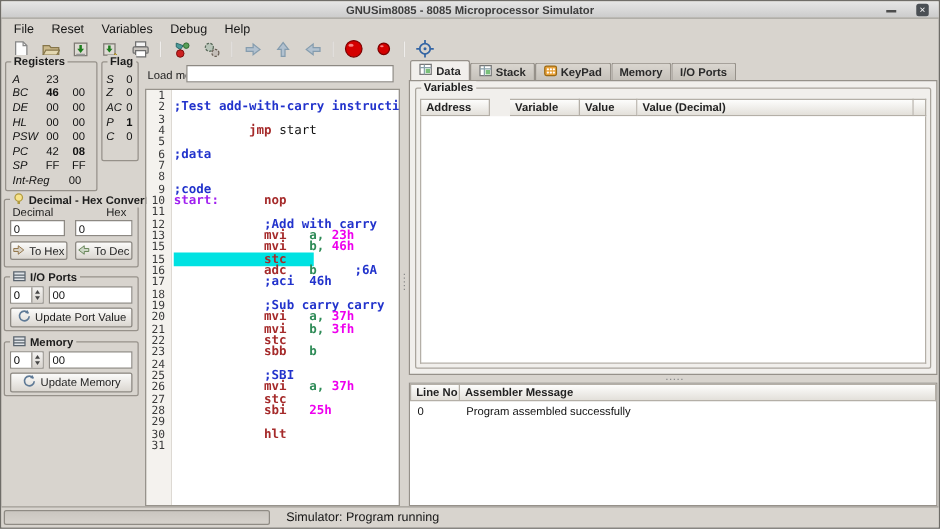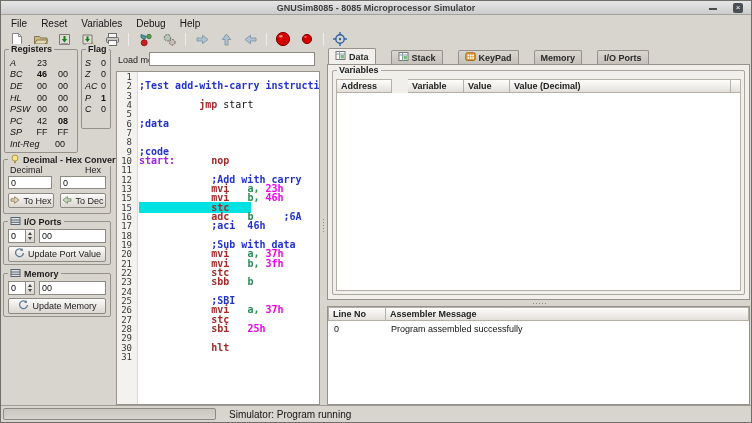--- a/index.html
+++ b/index.html
@@ -81,42 +81,42 @@
   .num{color:var(--c-num);}
   .lbl{color:var(--c-lbl);}
   .hl{background:var(--c-hl);padding-right:22px;}
 
   .vsplit{position:absolute;left:319px;top:0;width:7px;height:100%;cursor:col-resize;}
   .vsplit::after{content:"";position:absolute;left:3px;top:172px;width:1px;height:1px;background:#8a8a8a;
                  box-shadow:0 3px #8a8a8a,0 6px #8a8a8a,0 9px #8a8a8a,0 12px #8a8a8a;}
 
   
   .rightpanel{position:absolute;left:326px;top:0;right:1px;height:100%;}
-  .tabs{position:absolute;top:1px;left:0;right:0;height:16px;display:flex;align-items:flex-end;gap:15px;padding-left:1px;}
+  .tabs{position:absolute;top:1px;left:0;right:0;height:16px;display:flex;align-items:flex-end;gap:0;padding-left:1px;}
   .tab{height:14px;display:flex;align-items:center;gap:3px;padding:0 6px;font-size:9px;font-weight:bold;color:#2a2a2a;
        background:linear-gradient(#dad6d0,#c5c1ba);border:1px solid #96918a;border-bottom:none;
        border-radius:2px 2px 0 0;cursor:pointer;}
   .tab.active{height:16px;background:#f1efec;}
   .tabpage{position:absolute;top:17px;left:0;right:0;height:236px;background:#f1efec;border:1px solid #96918a;}
   .f-vars{position:absolute;left:4px;top:5px;right:4px;bottom:4px;border:1px solid #aaa59d;border-radius:2px;}
   .f-vars .frame-title{background:#f1efec;font-weight:bold;}
   .vtable{position:absolute;left:3px;top:8px;right:3px;bottom:3px;display:flex;flex-direction:column;}
   .vhead{display:flex;}
   .hcell{height:14px;background:linear-gradient(#fdfdfc,#e3e0da);border:1px solid #b4afa7;border-left:none;
          font-size:9px;font-weight:bold;color:#222;padding:1px 4px;white-space:nowrap;overflow:hidden;cursor:pointer;}
   .hcell:first-child{border-left:1px solid #b4afa7;}
   .vbody{flex:1;background:#fff;border:1px solid #b4afa7;border-top:none;}
   .c0{width:56px;} .c1{width:56px;margin-left:16px;} .c2{width:46px;} .c3{flex:1;} .cend{width:10px;flex:none;}
   .hsplit{position:absolute;left:0;right:0;top:253px;height:6px;cursor:row-resize;}
   .hsplit::after{content:"";position:absolute;top:3px;left:50%;width:1px;height:1px;background:#8a8a8a;
                  box-shadow:3px 0 #8a8a8a,6px 0 #8a8a8a,-3px 0 #8a8a8a,-6px 0 #8a8a8a;}
   .messages{position:absolute;left:0;right:0;top:259px;bottom:0;background:#fff;border:1px solid #96918a;
             display:flex;flex-direction:column;}
   .mhead{display:flex;}
-  .m0{width:58px;} .m1{flex:1;}
+  .m0{width:40px;} .m1{flex:1;}
   .mbody{flex:1;overflow:hidden;}
   .msg-row{display:flex;font-size:9px;color:#111;padding-top:3px;}
   .msg-row .m0{padding-left:6px;}
   .msg-row .m1{padding-left:5px;}
 
   
   .statusbar{position:absolute;left:0;right:0;bottom:0;height:17px;background:#d8d4ce;border-top:1px solid #a09c95;}
   .progress{position:absolute;left:2px;top:2px;width:213px;height:12px;border:1px solid #8f8b84;border-radius:2px;
             background:linear-gradient(#cac6c0,#d6d2cc);}
   .status-text{position:absolute;left:228px;top:3px;font-size:10px;color:#141414;}
@@ -421,21 +421,21 @@
           <div class="line"><span class="ln">9</span><span class="codeline"><span class="cmt">;code</span></span></div>
           <div class="line"><span class="ln">10</span><span class="codeline"><span class="lbl">start:</span><span class="pl">      </span><span class="kw">nop</span></span></div>
           <div class="line"><span class="ln">11</span><span class="codeline"></span></div>
           <div class="line"><span class="ln">12</span><span class="codeline"><span class="pl">            </span><span class="cmt">;Add with carry</span></span></div>
           <div class="line"><span class="ln">13</span><span class="codeline"><span class="pl">            </span><span class="kw">mvi</span><span class="pl">   </span><span class="reg">a,</span><span class="pl"> </span><span class="num">23h</span></span></div>
           <div class="line"><span class="ln">15</span><span class="codeline"><span class="pl">            </span><span class="kw">mvi</span><span class="pl">   </span><span class="reg">b,</span><span class="pl"> </span><span class="num">46h</span></span></div>
           <div class="line"><span class="ln">15</span><span class="codeline"><span class="hl"><span class="pl">            </span><span class="kw">stc</span></span></span></div>
           <div class="line"><span class="ln">16</span><span class="codeline"><span class="pl">            </span><span class="kw">adc</span><span class="pl">   </span><span class="reg">b</span><span class="pl">     </span><span class="cmt">;6A</span></span></div>
           <div class="line"><span class="ln">17</span><span class="codeline"><span class="pl">            </span><span class="cmt">;aci  46h</span></span></div>
           <div class="line"><span class="ln">18</span><span class="codeline"></span></div>
-          <div class="line"><span class="ln">19</span><span class="codeline"><span class="pl">            </span><span class="cmt">;Sub with data</span></span></div>
+          <div class="line"><span class="ln">19</span><span class="codeline"><span class="pl">            </span><span class="cmt">;Sub carry carry</span></span></div>
           <div class="line"><span class="ln">20</span><span class="codeline"><span class="pl">            </span><span class="kw">mvi</span><span class="pl">   </span><span class="reg">a,</span><span class="pl"> </span><span class="num">37h</span></span></div>
           <div class="line"><span class="ln">21</span><span class="codeline"><span class="pl">            </span><span class="kw">mvi</span><span class="pl">   </span><span class="reg">b,</span><span class="pl"> </span><span class="num">3fh</span></span></div>
           <div class="line"><span class="ln">22</span><span class="codeline"><span class="pl">            </span><span class="kw">stc</span></span></div>
           <div class="line"><span class="ln">23</span><span class="codeline"><span class="pl">            </span><span class="kw">sbb</span><span class="pl">   </span><span class="reg">b</span></span></div>
           <div class="line"><span class="ln">24</span><span class="codeline"></span></div>
           <div class="line"><span class="ln">25</span><span class="codeline"><span class="pl">            </span><span class="cmt">;SBI</span></span></div>
           <div class="line"><span class="ln">26</span><span class="codeline"><span class="pl">            </span><span class="kw">mvi</span><span class="pl">   </span><span class="reg">a,</span><span class="pl"> </span><span class="num">37h</span></span></div>
           <div class="line"><span class="ln">27</span><span class="codeline"><span class="pl">            </span><span class="kw">stc</span></span></div>
           <div class="line"><span class="ln">28</span><span class="codeline"><span class="pl">            </span><span class="kw">sbi</span><span class="pl">   </span><span class="num">25h</span></span></div>
           <div class="line"><span class="ln">29</span><span class="codeline"></span></div>

